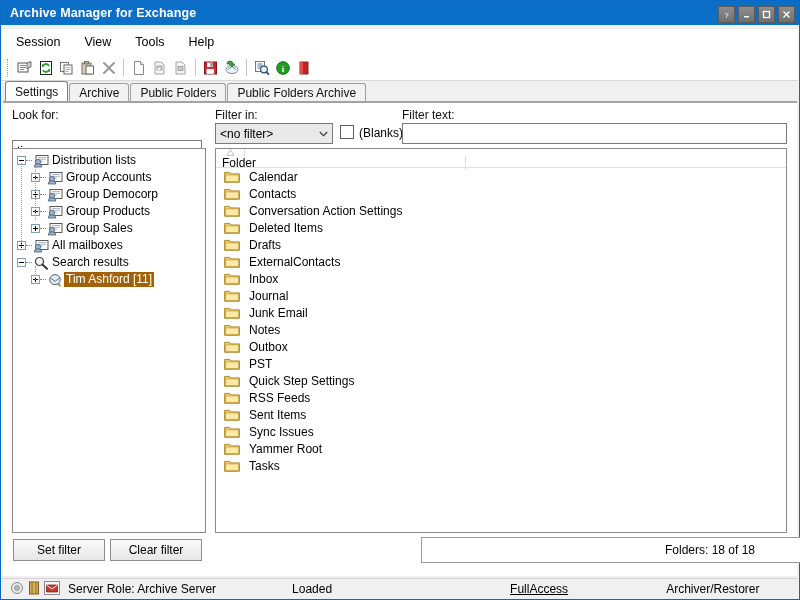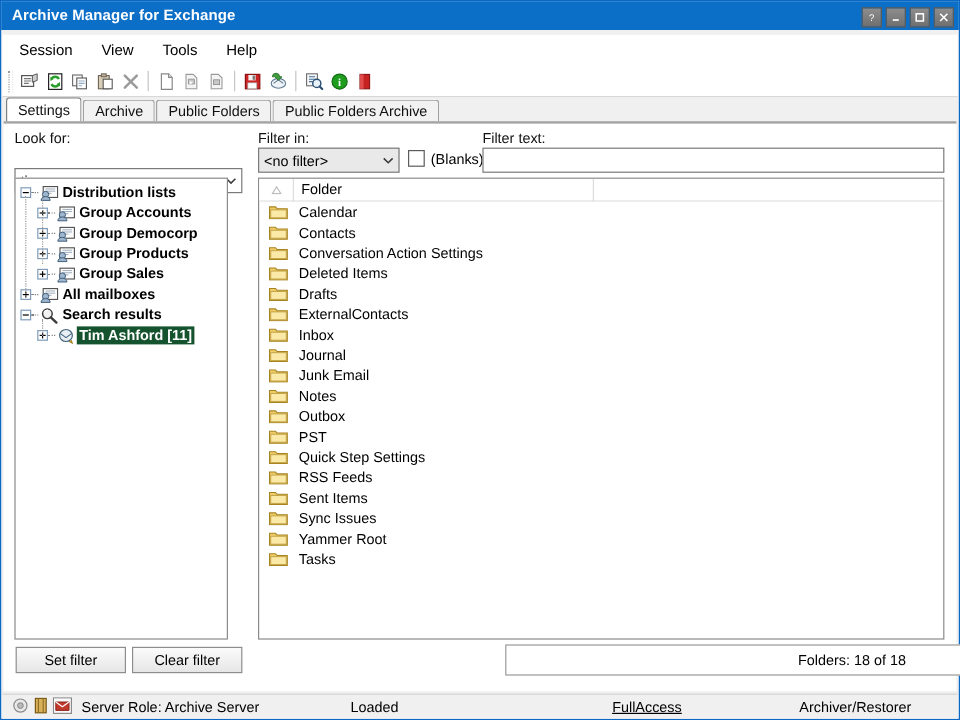--- a/index.html
+++ b/index.html
@@ -171,41 +171,40 @@
     width: 17px;
     display: flex;
     align-items: center;
     justify-content: center;
     color: #4b4b4b;
   }
 
   #treeview {
     position: absolute;
     left: 9px; top: 45px;
-    width: 178px; height: 385px;
+    width: 194px; height: 385px;
     background: #ffffff;
     border: 1px solid #8a8a8a;
     overflow: hidden;
     padding-top: 3px;
-    font-weight: bold;
   }
   .tnode {
     display: flex;
     align-items: center;
     height: 17px;
     font-size: 12px;
     white-space: nowrap;
     position: relative;
   }
   .tnode-label {
     padding: 0 2px;
     line-height: 15px;
   }
   .tnode.selected .tnode-label {
-    background: #14532d;
+    background: #a16207;
     color: #ffffff;
   }
   .expander {
     width: 9px; height: 9px;
     border: 1px solid #7f9db9;
     background: #fff;
     position: relative;
     flex: 0 0 auto;
     cursor: pointer;
   }
@@ -275,21 +274,21 @@
     width: 572px; height: 385px;
     background: #ffffff;
     border: 1px solid #8a8a8a;
     overflow: hidden;
   }
   #listheader {
     height: 19px;
     display: flex;
     background: #ffffff;
     border-bottom: 1px solid #e2e2e2;
-    align-items: center;
+    flex-direction: column;
   }
   .hcell {
     height: 19px;
     display: flex;
     align-items: center;
     font-size: 12px;
     border-right: 1px solid #dcdcdc;
     padding-left: 6px;
     cursor: pointer;
   }

